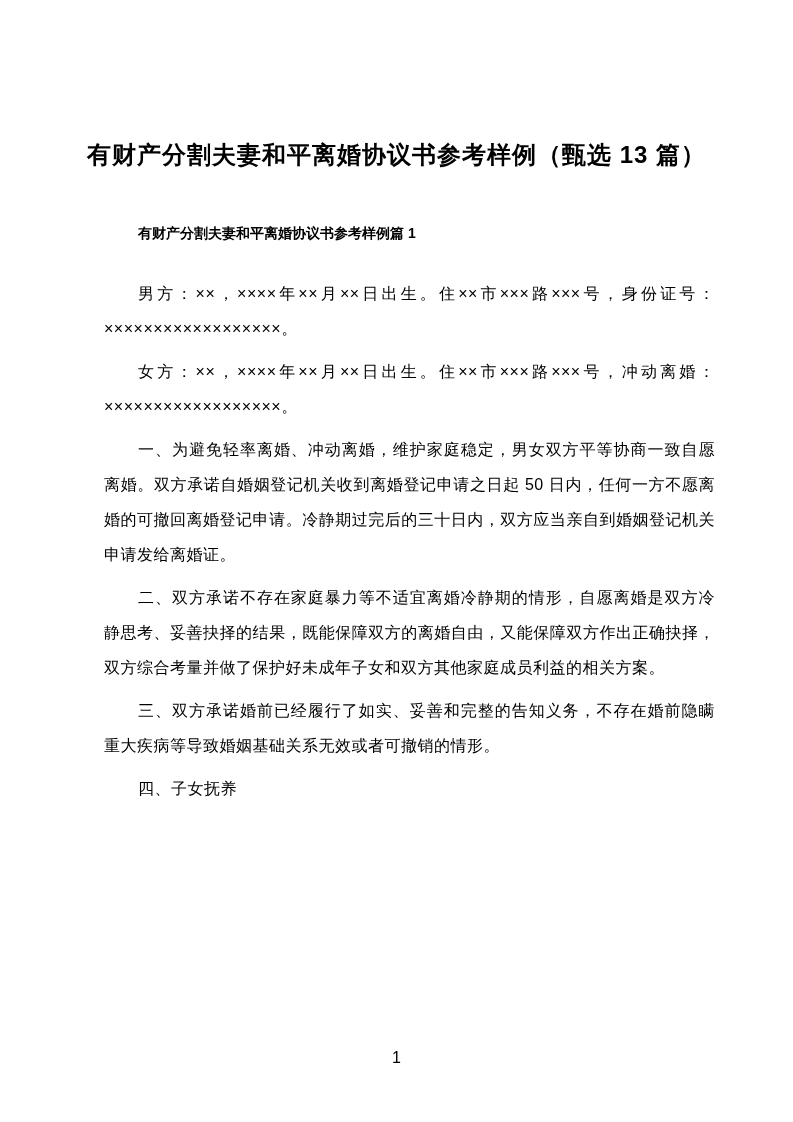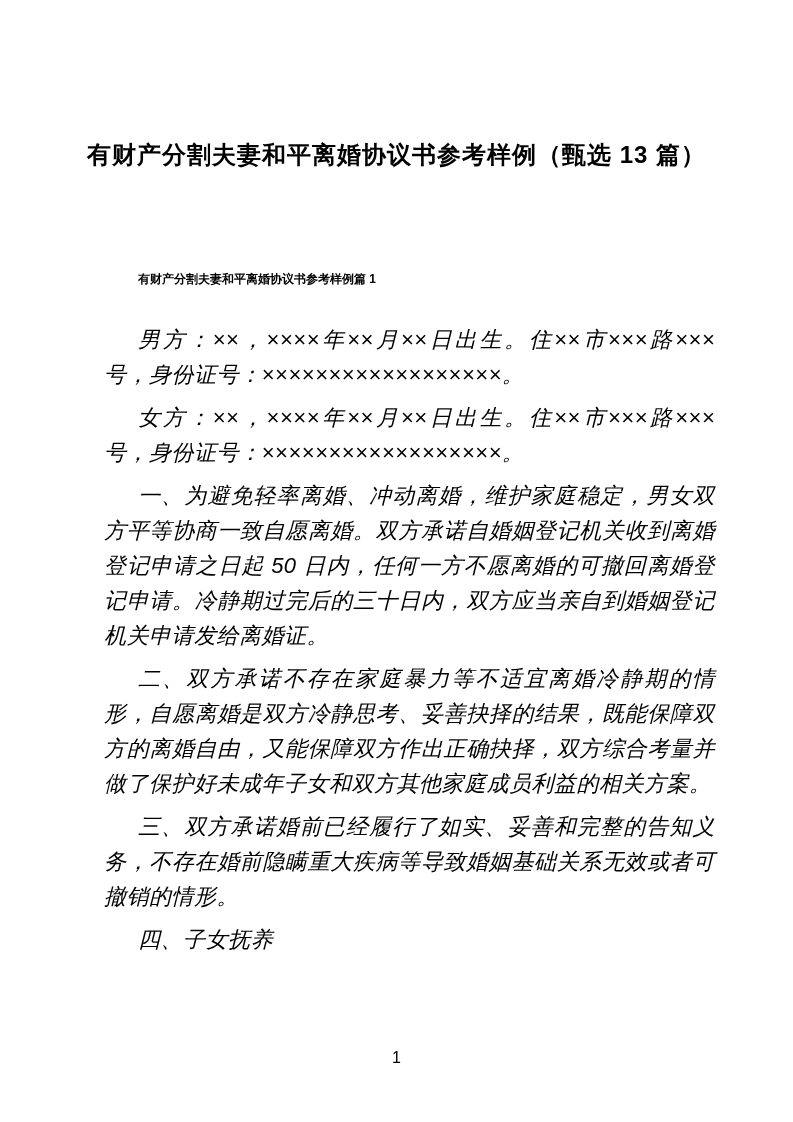--- a/index.html
+++ b/index.html
@@ -25,34 +25,33 @@
   }
   .doc-title {
     font-size: 24px;
     line-height: 36px;
     font-weight: bold;
     text-align: center;
     margin: 0 -78px 0 -104px; 
     letter-spacing: 1px;
   }
   .section-heading {
-    font-size: 12px;
+    font-size: 14px;
     line-height: 35px;
     font-weight: bold;
     text-indent: 34px;
-    margin: 89px 0 0 0;
+    margin: 43px 0 0 0;
   }
   .doc-body p {
-    font-size: 22px;
+    font-size: 16px;
     line-height: 35px;
     text-indent: 34px;
     margin: 8px 0 0 0;
     text-align: justify;
     letter-spacing: 0.5px;
-    font-style: italic;
   }
   .doc-body p.first-para {
     margin-top: 25px;
   }
   .page-footer {
     position: absolute;
     left: 0;
     right: 0;
     top: 1046px;
     text-align: center;
@@ -67,21 +66,21 @@
 <body>
 
 <div class="doc-page">
 
   <h1 class="doc-title">有财产分割夫妻和平离婚协议书参考样例（甄选 13 篇）</h1>
 
   <h2 class="section-heading">有财产分割夫妻和平离婚协议书参考样例篇 1</h2>
 
   <div class="doc-body">
     <p class="first-para">男方：××，××××年××月××日出生。住××市×××路×××号，身份证号：××××××××××××××××××。</p>
-    <p>女方：××，××××年××月××日出生。住××市×××路×××号，身份证号：××××××××××××××××××。</p>
+    <p>女方：××，××××年××月××日出生。住××市×××路×××号，冲动离婚：××××××××××××××××××。</p>
     <p>一、为避免轻率离婚、冲动离婚，维护家庭稳定，男女双方平等协商一致自愿离婚。双方承诺自婚姻登记机关收到离婚登记申请之日起 50 日内，任何一方不愿离婚的可撤回离婚登记申请。冷静期过完后的三十日内，双方应当亲自到婚姻登记机关申请发给离婚证。</p>
     <p>二、双方承诺不存在家庭暴力等不适宜离婚冷静期的情形，自愿离婚是双方冷静思考、妥善抉择的结果，既能保障双方的离婚自由，又能保障双方作出正确抉择，双方综合考量并做了保护好未成年子女和双方其他家庭成员利益的相关方案。</p>
     <p>三、双方承诺婚前已经履行了如实、妥善和完整的告知义务，不存在婚前隐瞒重大疾病等导致婚姻基础关系无效或者可撤销的情形。</p>
     <p>四、子女抚养</p>
   </div>
 
   <div class="page-footer">
     <span class="page-number">1</span>
   </div>
 

